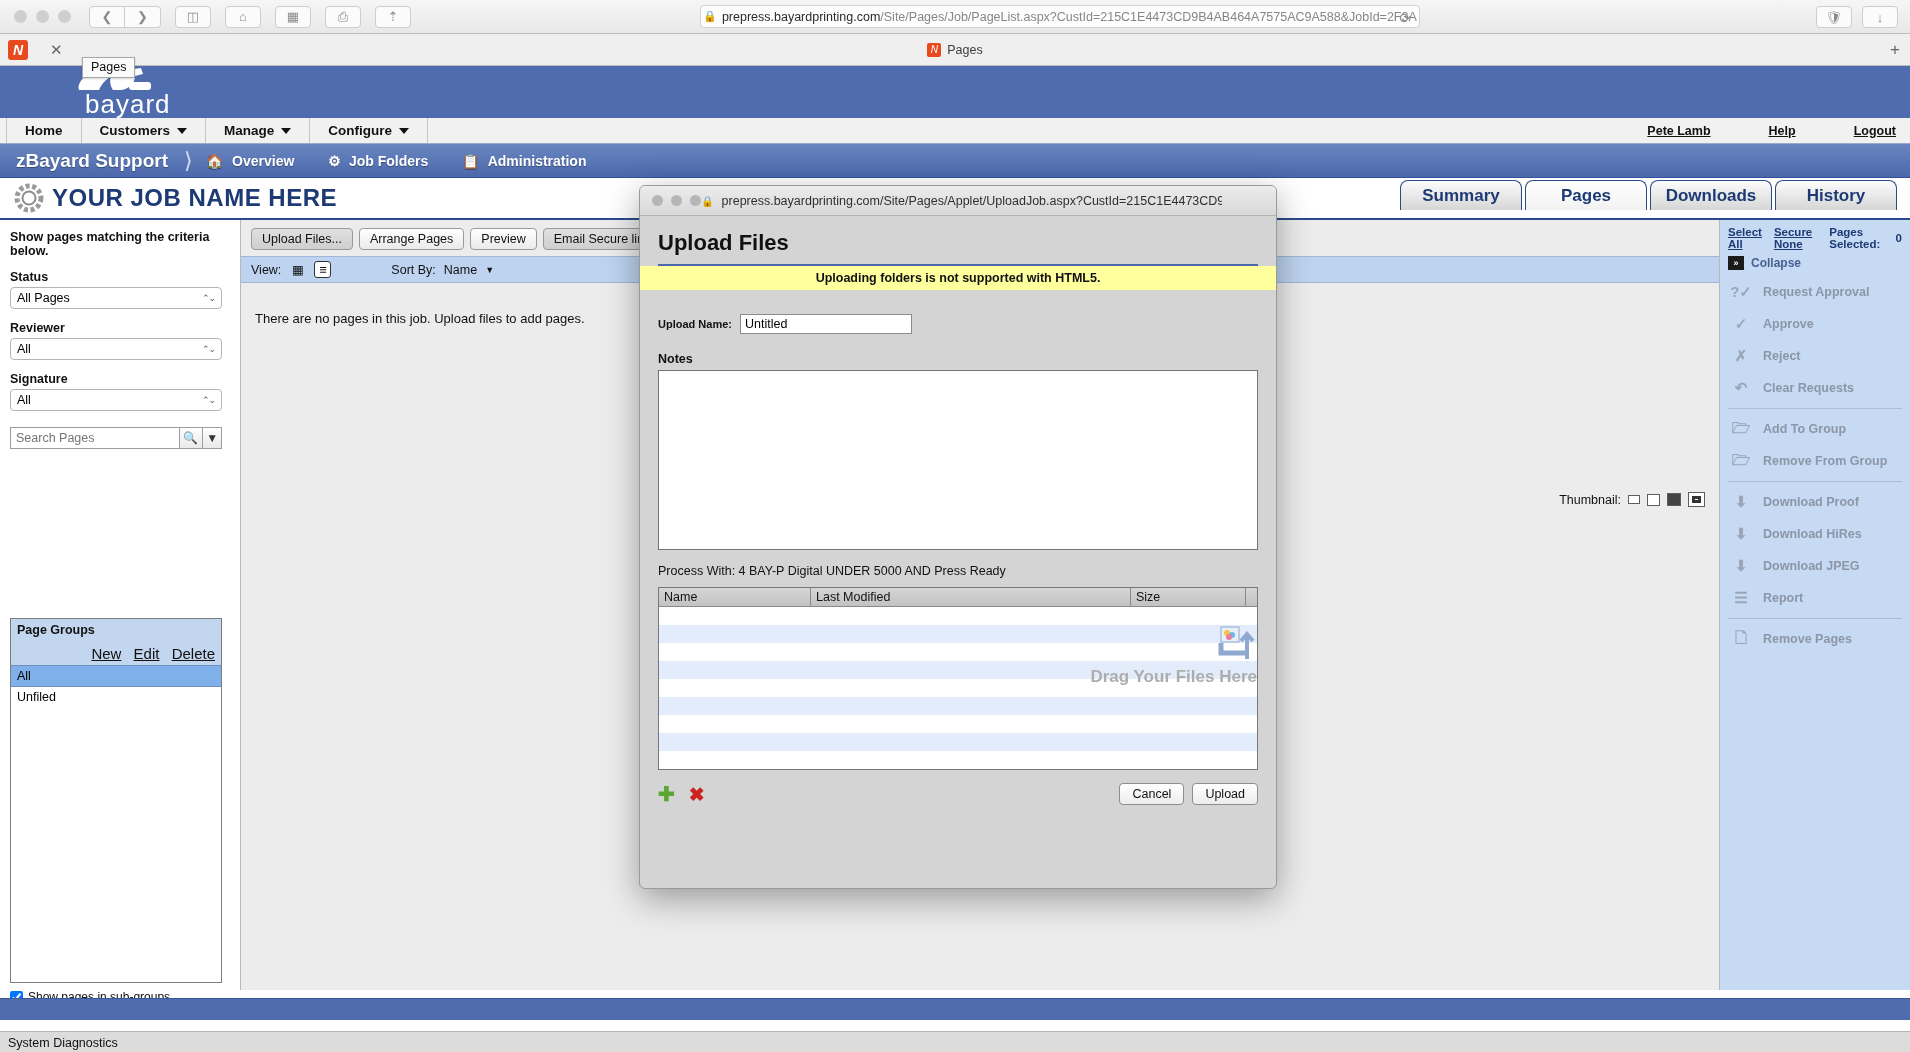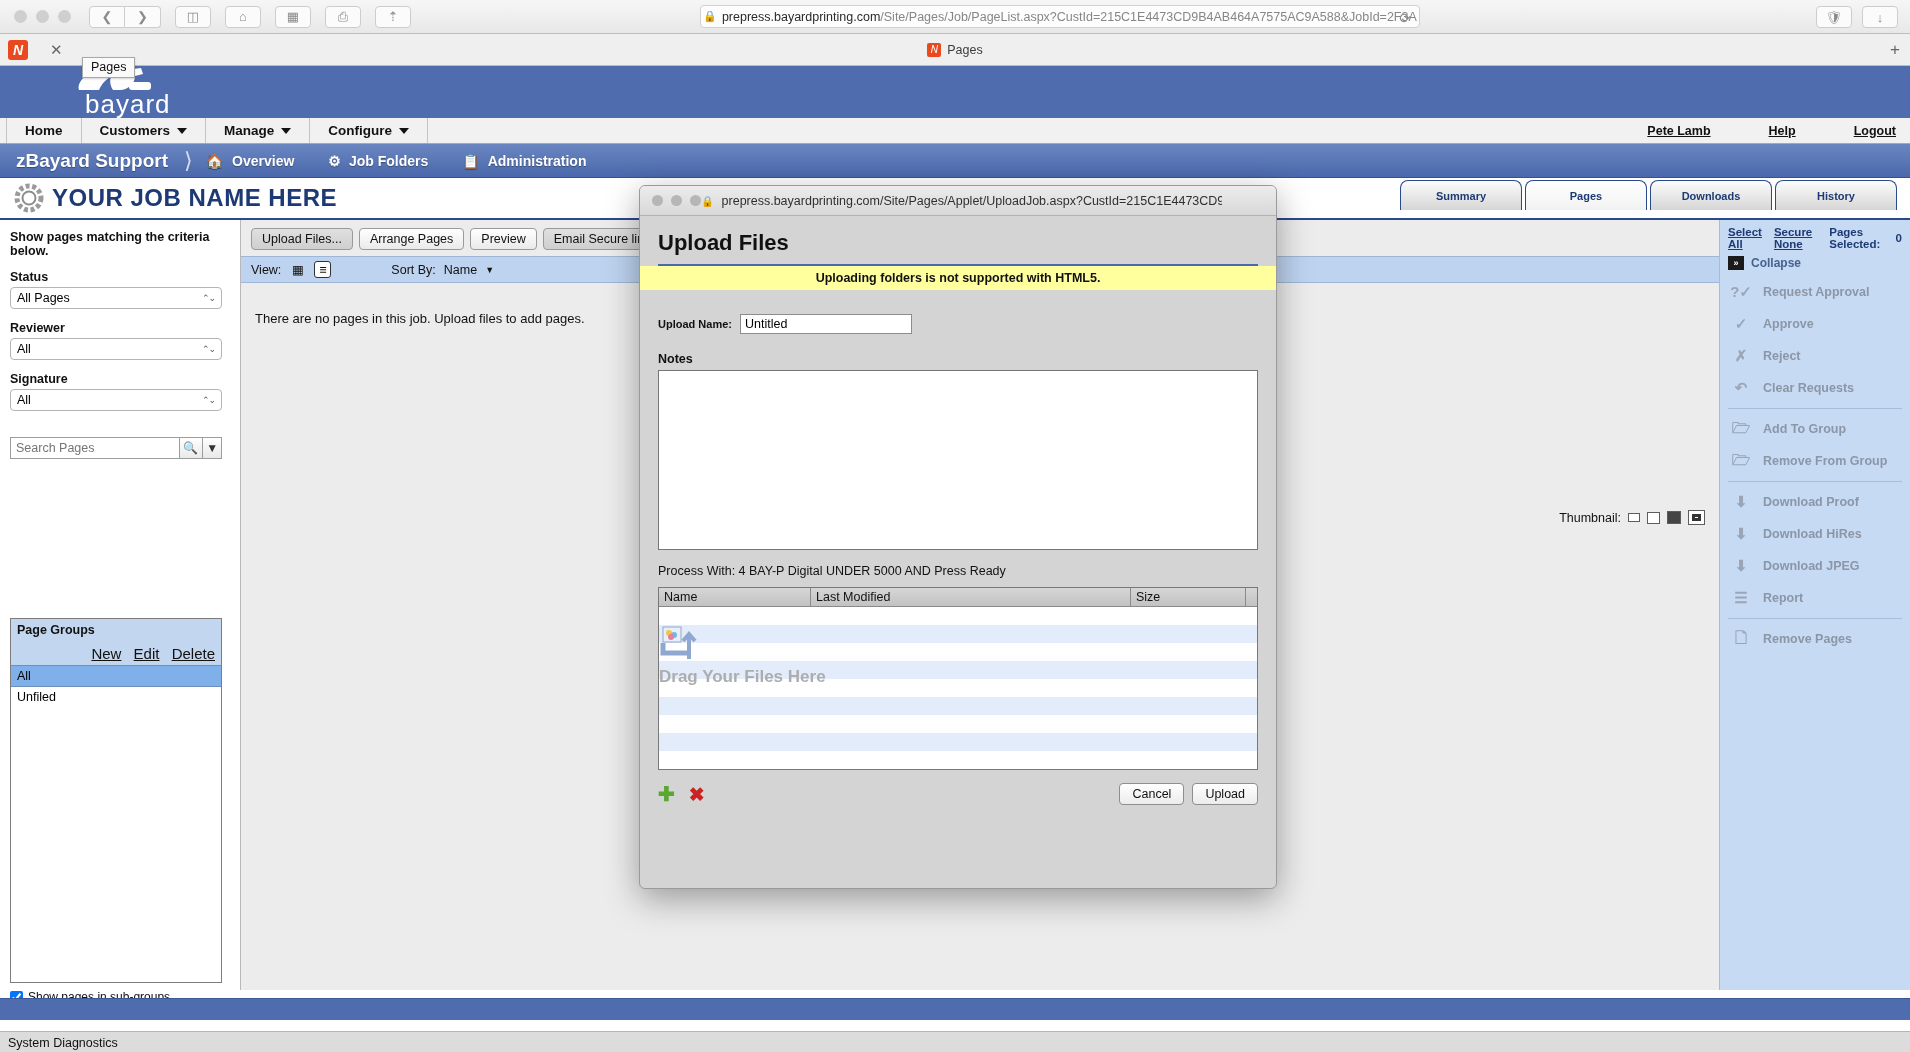--- a/index.html
+++ b/index.html
@@ -96,21 +96,21 @@
   .filter-label { font-size: 12.5px; font-weight:bold; color:#111; margin: 12px 0 3px; }
   .filter-head { font-size: 12.5px; font-weight:bold; color:#111; margin: 2px 0 10px; }
   select.sel {
     width: 212px; height: 22px; font-size: 12.5px; font-family: "Liberation Sans", sans-serif;
     border:1px solid #b5b5b5; border-radius: 4px; background:#fff;
     -webkit-appearance:none; appearance:none; padding-left:6px;
   }
   .selwrap { position:relative; width: 212px; }
   .selwrap:after { content:"\2303\2304"; position:absolute; right:7px; top:1px; font-size: 9px; color:#555;
      letter-spacing:-1px; line-height: 20px; }
-  #search-row { display:flex; margin-top: 26px; width: 212px; }
+  #search-row { display:flex; margin-top: 16px; width: 212px; }
   #search-input { flex:1; height:22px; border:1px solid #9d9d9d; border-right:0; font-size:12.5px; padding-left:5px; color:#555;}
   .sbtn { width: 26px; height: 22px; border:1px solid #9d9d9d; background:linear-gradient(#fff,#e9e9e9);
      display:flex;align-items:center;justify-content:center; font-size: 12px; color:#333;}
   .sbtn.last { width: 20px; border-left:0; }
   #page-groups {
     position:absolute; left: 10px; top: 398px; width: 212px; height: 365px;
     border: 1px solid #7d7d7d; background:#fff;
   }
   #pg-head { background:#c3d6f0; padding: 4px 6px 3px; }
   #pg-title { font-size: 12.5px; font-weight:bold; color:#111; }
@@ -129,36 +129,36 @@
   .tbtn.hl { background: linear-gradient(#e0e0e0,#cfcfcf); }
   #view-row { display:flex; align-items:center; gap:8px; background:#bdd3ef; border-top:1px solid #9fb6d6;
       border-bottom:1px solid #9fb6d6; padding: 4px 10px; font-size: 12.5px; color:#111; }
   .view-ico { width: 17px; height:17px; display:inline-flex; align-items:center; justify-content:center; }
   #empty-msg { padding: 28px 14px; font-size: 13px; color:#111; }
   
   #right-col { width: 190px; background:#c7daf4; position:relative; }
   #tabs-row { position:absolute; right: 0; top: -40px; width: 510px; display:flex; gap:3px; }
   .tab { width: 122px; height: 30px; border:1px solid #2b4a8b; border-bottom: none;
      border-radius: 8px 8px 0 0; background: linear-gradient(#fcfcfc,#d6d6d6);
-     display:flex;align-items:center;justify-content:center; font-size: 11px; font-weight:bold; color:#1d3a74;}
+     display:flex;align-items:center;justify-content:center; font-size: 17px; font-weight:bold; color:#1d3a74;}
   .tab.active { background: linear-gradient(#ffffff,#f2f2f2); }
   #sel-row { display:flex; align-items:center; justify-content:flex-end; gap: 12px;
       font-size: 11.5px; font-weight:bold; color:#1d3a74; padding: 6px 8px 4px; }
   #sel-row a { color:#1d3a74; text-decoration: underline; }
   #collapse-row { display:flex; align-items:center; gap:7px; padding: 2px 8px 6px; font-size: 12px;
       font-weight:bold; color:#47628f; }
   #collapse-box { width: 16px; height: 14px; background:#1b1b1b; color:#fff; font-size:9px;
       display:flex;align-items:center;justify-content:center; }
   .act { display:flex; align-items:center; gap: 11px; padding: 5px 8px 5px 10px;
       font-size: 12.5px; font-weight:bold; color:#8b96a6; }
   .act .ai { width: 22px; height: 22px; display:flex; align-items:center; justify-content:center;
       color:#9aa6b8; font-size: 15px; }
   .act-div { height:1px; background:#a9bdda; margin: 4px 8px; }
   
-  #thumb-ctl { position:absolute; right: 14px; top: 290px; display:flex; align-items:center; gap:7px;
+  #thumb-ctl { position:absolute; right: 14px; top: 272px; display:flex; align-items:center; gap:7px;
       font-size: 12.5px; color:#111; z-index: 5;}
   .thsq { border:1px solid #5d5d5d; background:#fff; }
   
   #bottom-strip { position:absolute; left:0; bottom: 32px; width: 1910px; height: 22px; background:#4f6cae;
       border-top:1px solid #3b5796; }
   #status-bar { position:absolute; left:0; bottom: 0; width: 1910px; height: 21px; background:#dcdcdc;
       border-top:1px solid #b5b5b5; }
   #sys-diag { font-size: 12.5px; color:#111; padding: 4px 0 0 8px; }
   
   #modal {
@@ -186,21 +186,21 @@
       font-family:"Liberation Sans", sans-serif; font-size: 12.5px; }
   #proc-with { font-size: 12.5px; color:#111; margin: 10px 0 9px; }
   #file-table { border:1px solid #787878; background:#fff; }
   #ft-head { display:flex; background: linear-gradient(#d6d6d6,#c2c2c2); border-bottom:1px solid #8a8a8a;
       font-size: 12.5px; color:#111; }
   #ft-head div { padding: 2px 5px; border-right: 1px solid #8a8a8a; }
   .ft-name { width: 152px; } .ft-mod { width: 320px; } .ft-size { width: 115px; } .ft-x { flex:1; border-right:none !important;}
   #ft-body { height: 162px; position:relative; }
   .zrow { height: 18px; }
   .zrow:nth-child(even) { background:#e3ecfb; }
-  #drag-hint { position:absolute; left:0; right:8px; top: 18px; text-align:left; }
+  #drag-hint { position:absolute; left:0; right:0; top: 18px; text-align:right; }
   #drag-text { font-size: 17px; font-weight:bold; color:#adadad; margin-top: 4px;}
   #modal-footer { display:flex; align-items:center; margin-top: 12px; }
   #plus-icon { color:#5aa732; font-size: 20px; font-weight:bold; margin-right: 14px; }
   #x-icon { color:#cc2222; font-size: 19px; font-weight:bold; }
   #modal-footer .right { margin-left:auto; display:flex; gap: 8px; }
   .mbtn { font-size: 12.5px; padding: 3px 12px; border:1px solid #8e8e8e; border-radius:4px;
       background: linear-gradient(#fff,#ececec); color:#111; }
 </style>
 </head>
 <body>

